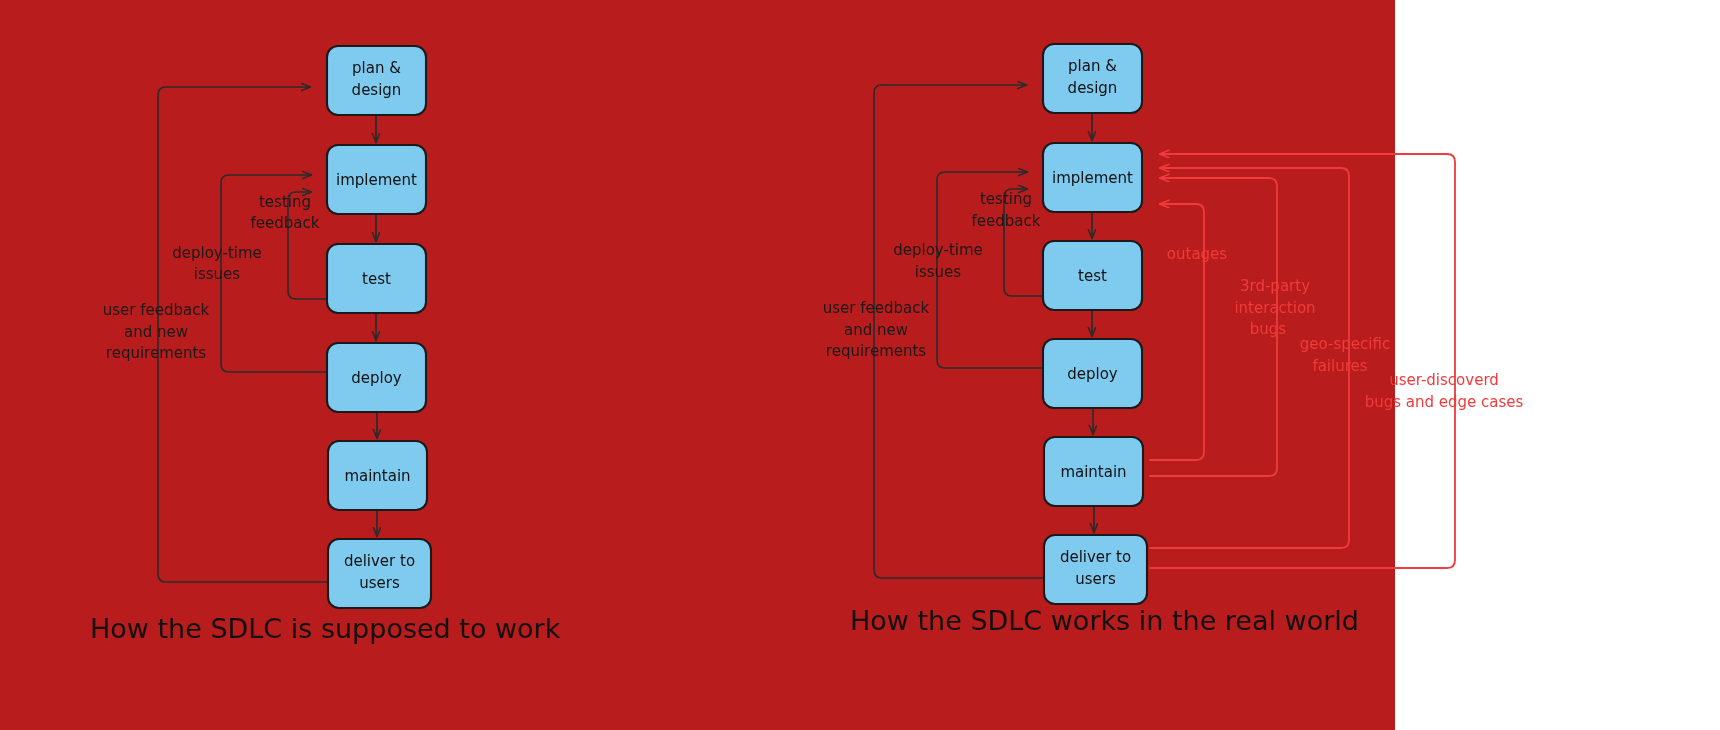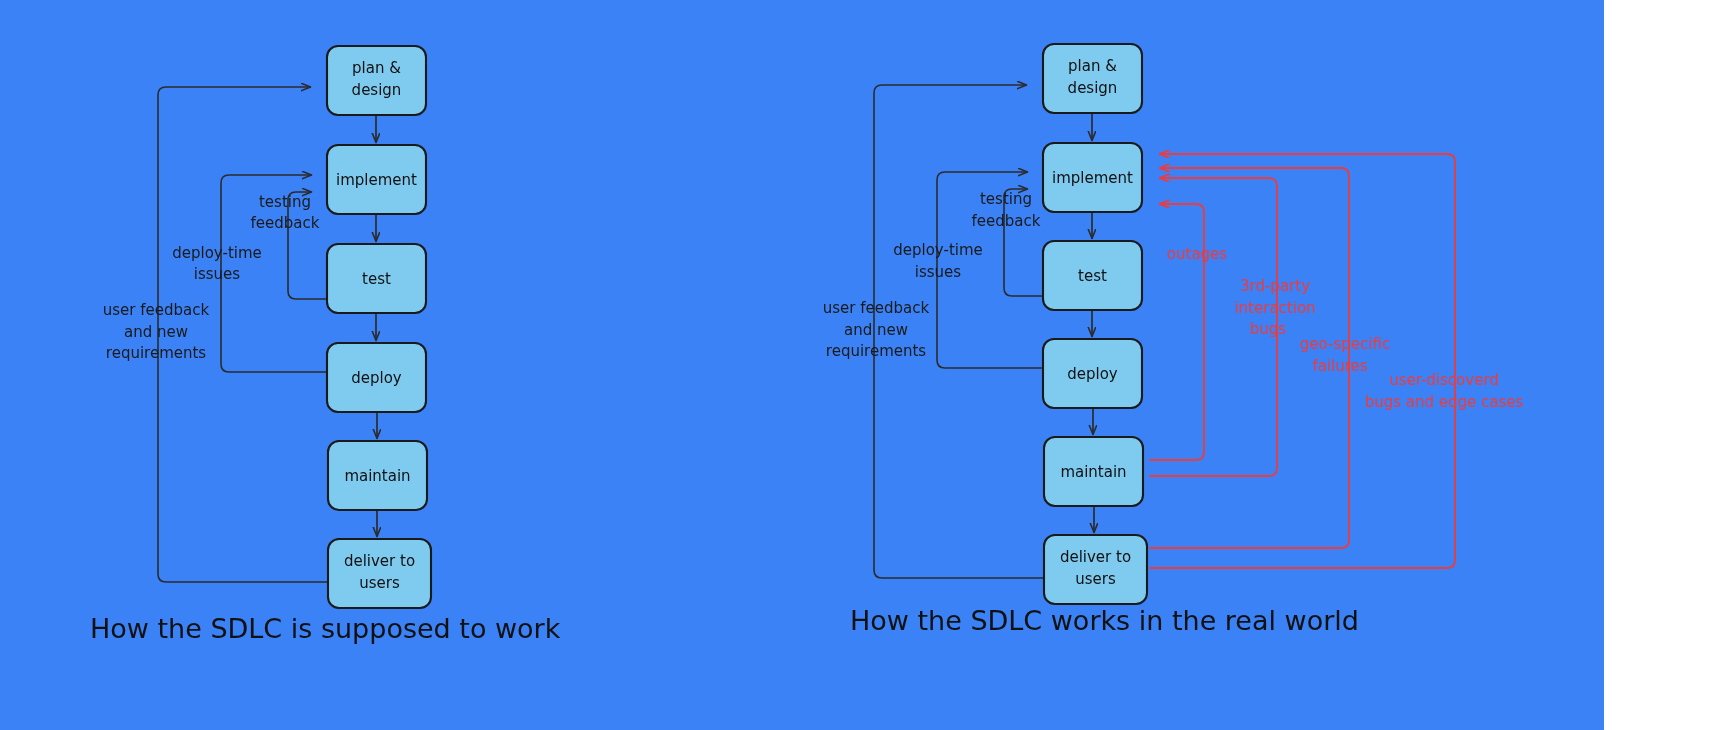--- a/index.html
+++ b/index.html
@@ -1,17 +1,17 @@
 <!DOCTYPE html>
 <html><head>
 <meta charset="utf-8">
 <style>
   html,body{margin:0;padding:0;background:#ffffff;}
   body{width:1720px;height:730px;overflow:hidden;font-family:"DejaVu Sans",sans-serif;}
-  #stage{position:relative;width:1604px;height:730px;background:#3b82f6;}
+  #stage{position:relative;width:1395px;height:730px;background:#b91c1c;}
   svg{display:block;}
   .node-text{font-family:"DejaVu Sans",sans-serif;font-size:15px;fill:#111;}
   .lbl{font-family:"DejaVu Sans",sans-serif;font-size:15px;fill:#1a1a1a;}
   .rlbl{font-family:"DejaVu Sans",sans-serif;font-size:15px;fill:#ef3b3b;}
   .caption{font-family:"DejaVu Sans",sans-serif;font-size:27px;fill:#111;}
 </style>
 </head>
 <body>
 
 <div id="stage">

